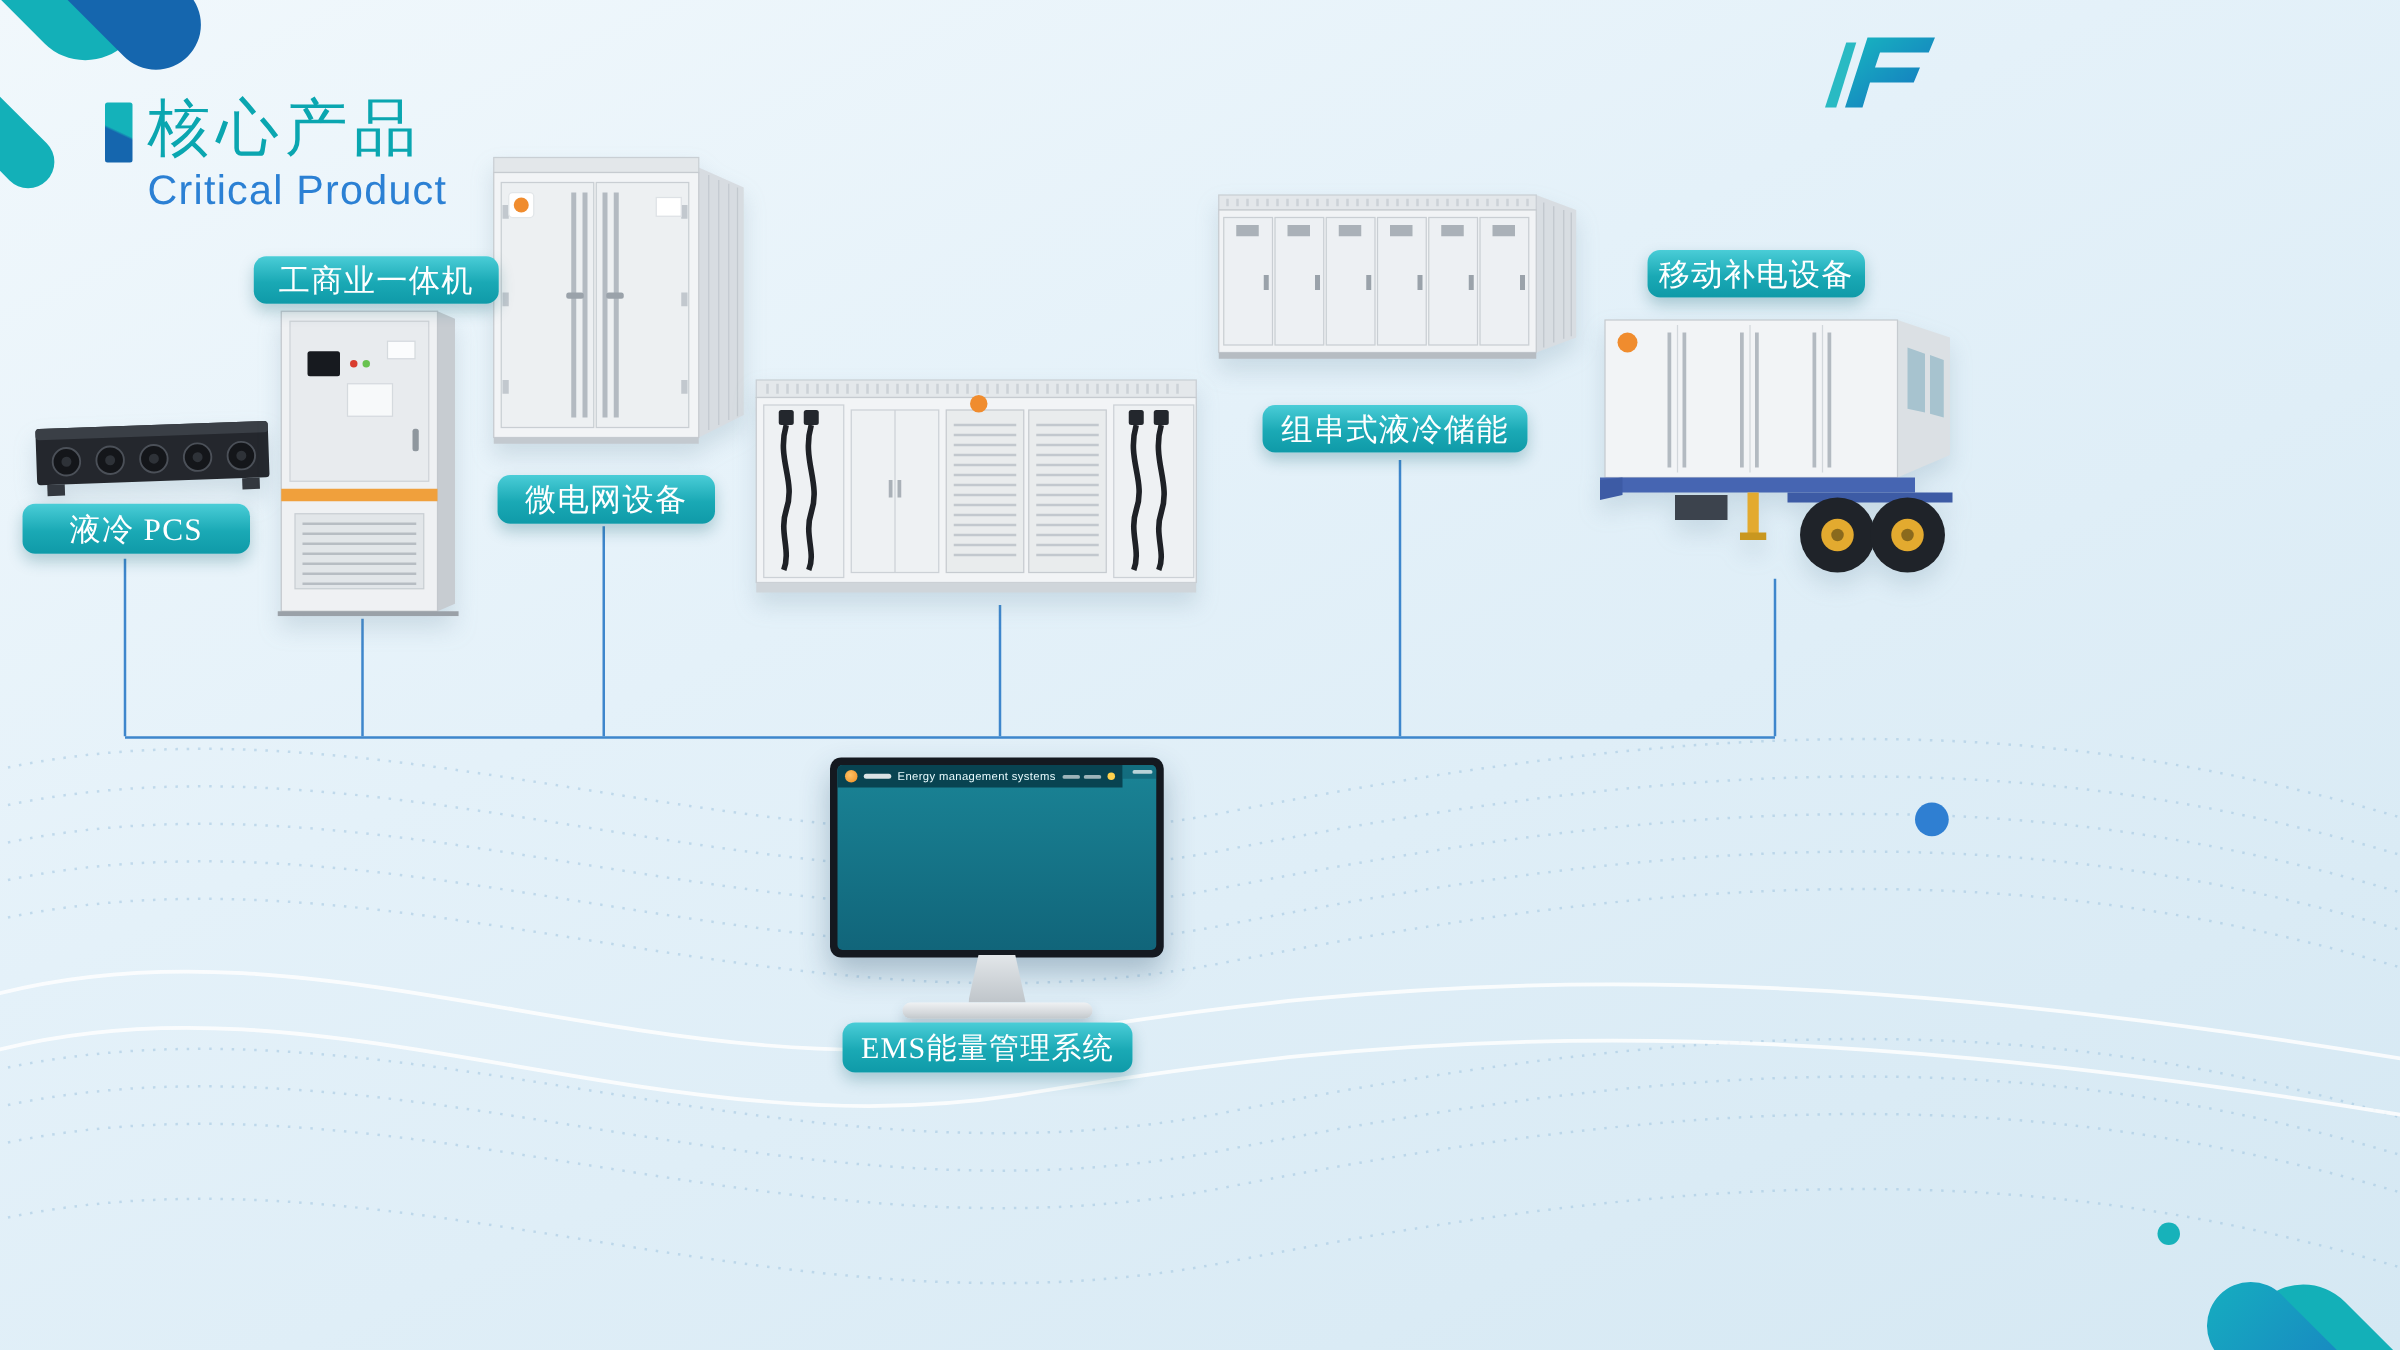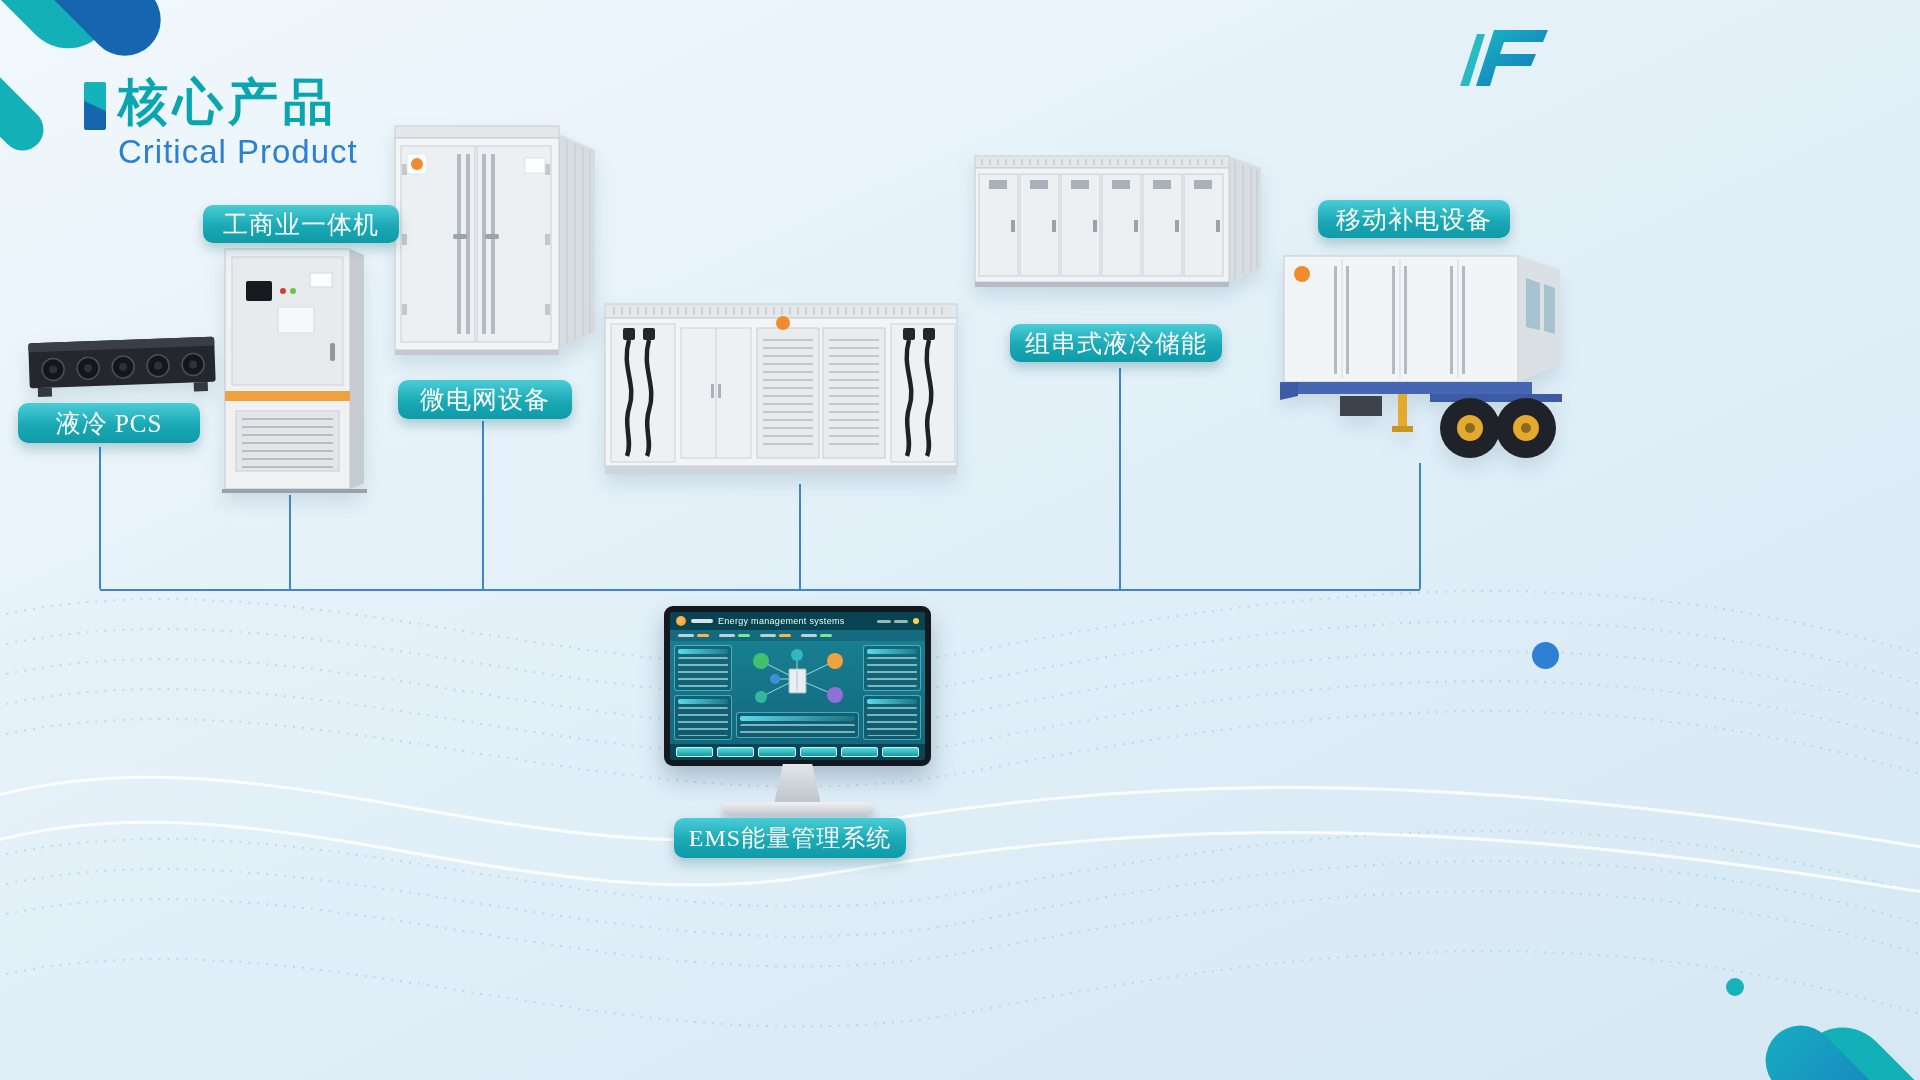--- a/index.html
+++ b/index.html
@@ -10,41 +10,41 @@
   .abs{position:absolute}
 
   
   .capsule{position:absolute;border-radius:60px}
 
   
   .title-block{left:84px;top:76px}
   .title-row{display:flex;align-items:flex-start;gap:12px}
   .title-bar{width:22px;height:48px;margin-top:6px;border-radius:2px;
     background:linear-gradient(205deg,#14b2ba 0%,#14b2ba 48%,#1566ae 52%,#1566ae 100%)}
-  .page-title{font-size:50px;font-weight:700;letter-spacing:5px;color:#0aa6b0;line-height:1.05}
+  .page-title{font-size:50px;font-weight:400;letter-spacing:5px;color:#0aa6b0;line-height:1.05}
   .page-subtitle{font-size:33px;color:#2b80d4;margin-left:34px;margin-top:3px;letter-spacing:1px}
 
   
   .pill{position:absolute;display:flex;align-items:center;justify-content:center;
     color:#fff;font-family:"Liberation Serif",serif;font-size:25px;letter-spacing:1px;
     background:linear-gradient(180deg,#4acdd7 0%,#1aa9b5 55%,#0f9aa8 100%);
     border-radius:10px;box-shadow:0 6px 12px rgba(15,98,110,.28)}
 
   
   .vline,.hline{position:absolute;background:#3e86cc}
   .vline{width:2px}.hline{height:2px}
 
   .product{position:absolute}
   .product svg{display:block;filter:drop-shadow(0 10px 9px rgba(96,128,150,.20))}
 
   
   .monitor{position:absolute;width:267px}
   .monitor-frame{width:267px;height:160px;background:#141920;border-radius:9px;padding:6px;
     box-shadow:0 12px 24px rgba(30,70,100,.30)}
-  .screen{width:100%;height:100%;border-radius:4px;overflow:hidden;display:flex;flex-direction:column;
+  .screen{width:100%;height:100%;border-radius:4px;overflow:hidden;display:flex;flex-direction:row;
     background:linear-gradient(180deg,#1a8496 0%,#11657a 100%)}
   .scr-header{height:18px;background:rgba(6,58,72,.88);display:flex;align-items:center;gap:5px;padding:0 6px}
   .scr-logo{width:10px;height:10px;border-radius:50%;background:radial-gradient(circle at 40% 40%,#ffc265,#ef8d22)}
   .scr-brandbar{width:22px;height:4px;border-radius:2px;background:rgba(255,255,255,.85)}
   .scr-title{color:#eafcff;font-size:9px;letter-spacing:.3px;white-space:nowrap}
   .scr-hr-bars{margin-left:auto;display:flex;gap:3px}
   .scr-hr-bars i{display:block;width:14px;height:3px;border-radius:2px;background:rgba(255,255,255,.6)}
   .scr-bell{width:6px;height:6px;border-radius:50%;background:#ffd24d}
   .scr-subbar{height:11px;display:flex;align-items:center;gap:10px;padding:0 8px;background:rgba(10,70,86,.35)}
   .kv{display:flex;align-items:center}
@@ -310,21 +310,21 @@
   </div>
   <div class="pill" style="left:203px;top:205px;width:196px;height:38px">
     <span>工商业一体机</span>
   </div>
   <div class="pill" style="left:398px;top:380px;width:174px;height:39px">
     <span>微电网设备</span>
   </div>
   <div class="pill" style="left:1010px;top:324px;width:212px;height:38px">
     <span>组串式液冷储能</span>
   </div>
-  <div class="pill" style="left:1318px;top:200px;width:192px;height:38px">
+  <div class="pill" style="left:1318px;top:200px;width:174px;height:38px">
     <span>移动补电设备</span>
   </div>
 
   <div class="monitor" style="left:664px;top:606px">
     <div class="monitor-frame">
       <div class="screen">
         <div class="scr-header">
           <div class="scr-logo"></div>
           <div class="scr-brandbar"></div>
           <span class="scr-title">Energy management systems</span>

